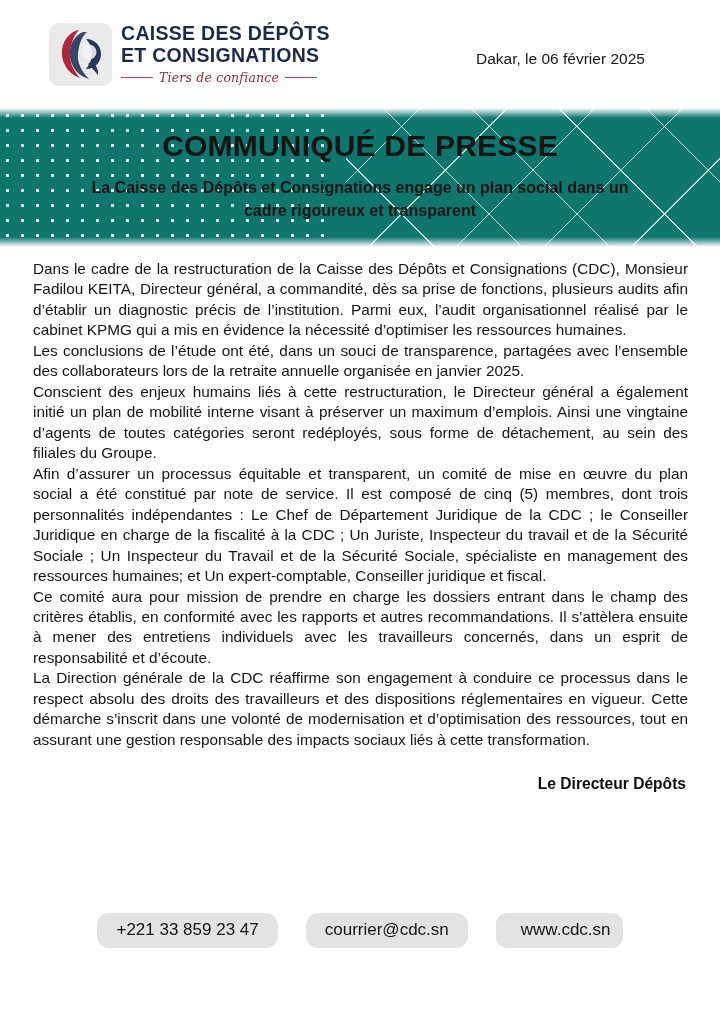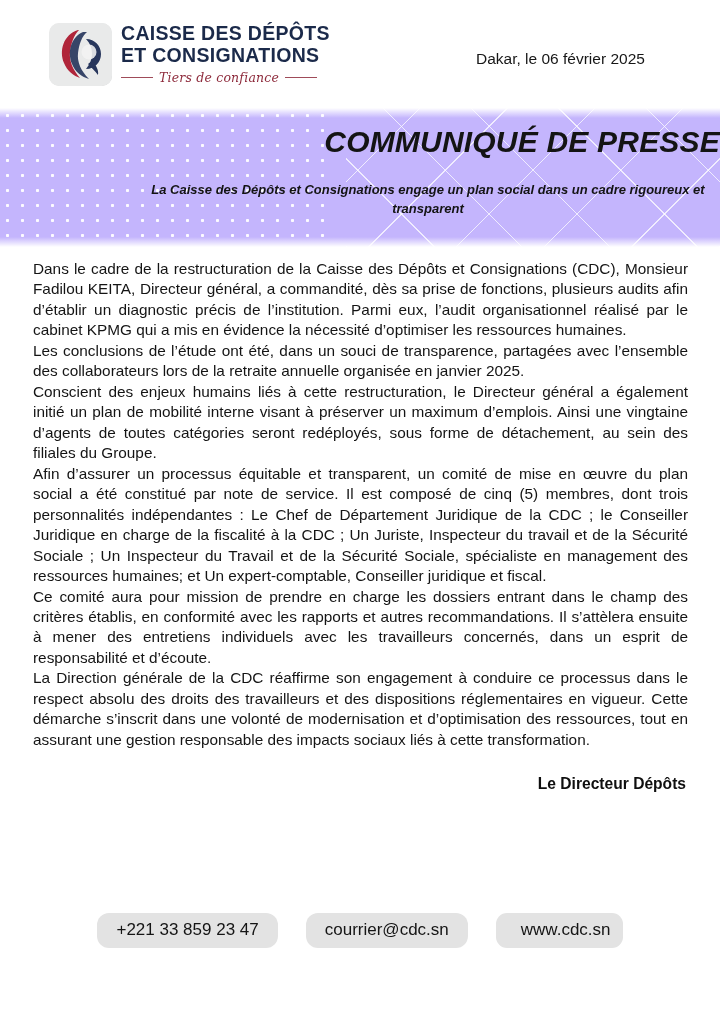--- a/index.html
+++ b/index.html
@@ -98,27 +98,26 @@
     color: #171717;
     white-space: nowrap;
     font-family: "Liberation Sans", sans-serif;
   }
 
   
   .title-band {
     flex: 0 0 139px;
     height: 139px;
     position: relative;
-    background-color: #c4b5fd;
+    background-color: #0f766e;
     display: flex;
     flex-direction: column;
-    align-items: flex-end;
+    align-items: center;
     justify-content: center;
     overflow: hidden;
-    font-style: italic;
   }
   .band-tex {
     position: absolute;
     inset: 0;
     pointer-events: none;
   }
   .band-dots {
     position: absolute;
     left: 0; top: 0; bottom: 0;
     width: 46%;
@@ -150,26 +149,26 @@
     font-weight: bold;
     color: #141414;
     letter-spacing: .2px;
     margin: 0 0 11px 0;
     text-align: center;
     line-height: 1.1;
   }
   .sub-title {
     position: relative;
     z-index: 2;
-    font-size: 13px;
+    font-size: 16px;
     font-weight: bold;
     color: #141414;
     text-align: center;
     line-height: 1.42;
-    margin: 12px;
+    margin: 4px;
     max-width: 560px;
   }
 
   
   .body-wrap {
     flex: 1 1 auto;
     padding: 12px 32px 0 33px;
     position: relative;
   }
   .body-text p {

